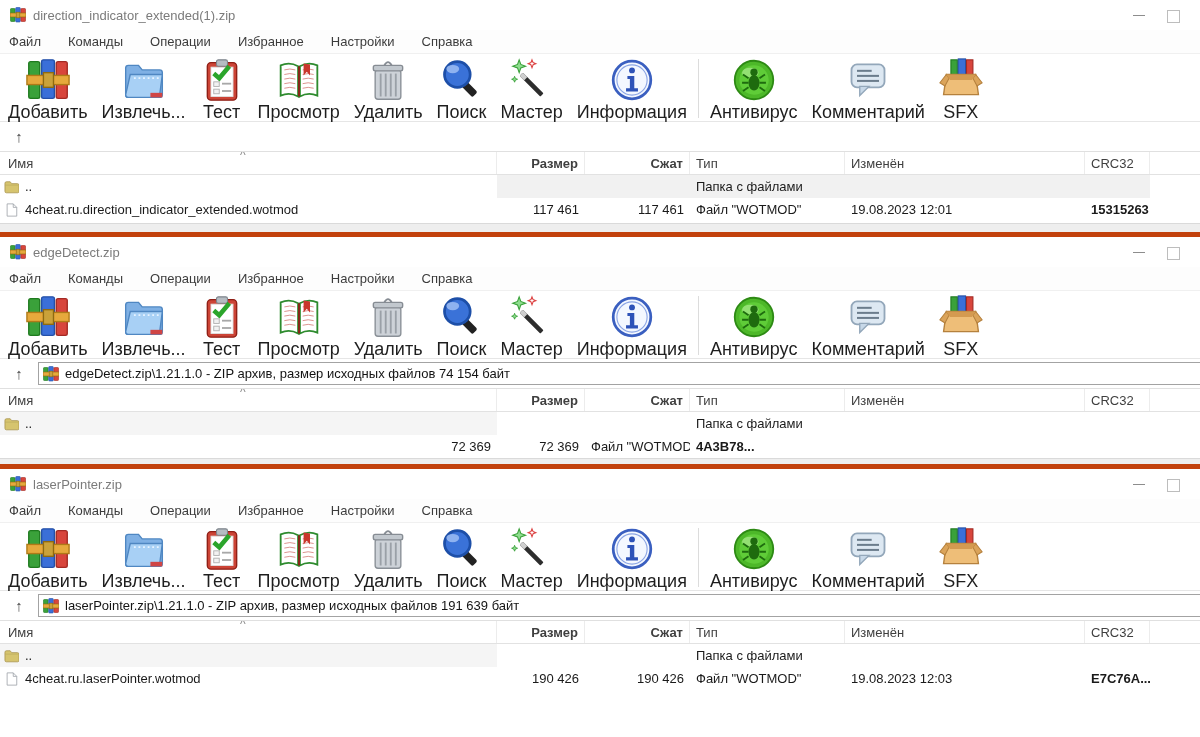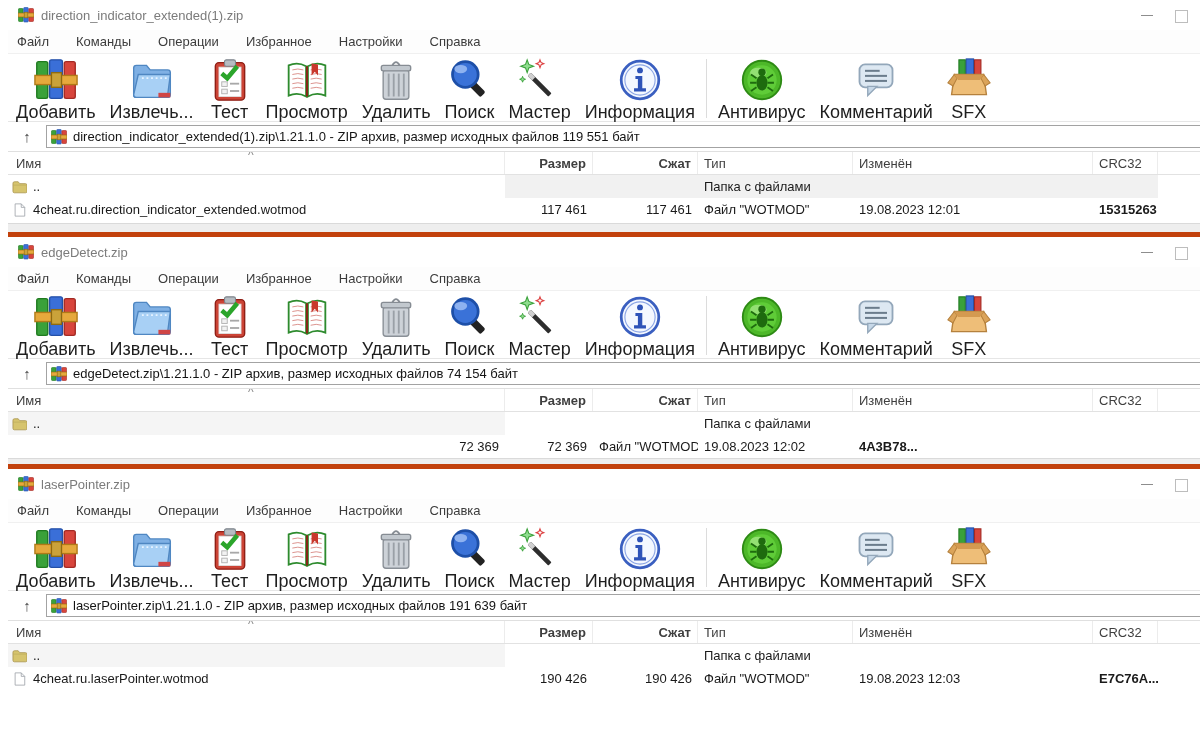--- a/index.html
+++ b/index.html
@@ -1,18 +1,18 @@
 <!DOCTYPE html>
 <html><head>
 <meta charset="utf-8">
 <style>
   * { box-sizing: border-box; margin: 0; padding: 0; }
   html,body { width:1200px; height:737px; overflow:hidden; background:#fff;
     font-family:"Liberation Sans", sans-serif; }
-  #app { width:1200px; height:737px;padding-left:8px; }
+  #app { width:1200px; height:737px; }
 
   .win { height:232px; display:flex; flex-direction:column; background:#fff; overflow:hidden; }
   .win + .win { border-top:5px solid #c2410c; }
   .win:last-child { height:273px; }
 
   
   .titlebar { height:30px; flex:0 0 30px; display:flex; align-items:center;
     padding-left:10px; background:#fff; position:relative; }
   .app-icon svg { width:16px; height:16px; display:block; }
   .title { color:#7b7b7b; font-size:13px; margin-left:7px; white-space:nowrap; }
@@ -238,32 +238,20 @@
               <path d="M40 18 l7 9 l-5.5 3.5 L37 22 z" fill="#dba45a" stroke="#b5813d" stroke-width="1.2"></path>
               <path d="M8 18 l4 6 h24 l4 -6 z" fill="#d49a50"></path>
             </svg>
       </span>
       <span class="tlabel">SFX</span>
     </div>
   </div>
 
   <div class="addressbar">
     <span class="upbtn">↑</span>
-    <div class="addrfield">
-      <span class="addricon">
-        <svg viewBox="0 0 16 16">
-              <rect x="0.5" y="1.5" width="4.6" height="13" rx="0.8" fill="#3aa13a" stroke="#1f7a1f" stroke-width="0.6"></rect>
-              <rect x="5.7" y="0.5" width="4.6" height="14.5" rx="0.8" fill="#3a6fd8" stroke="#2450a8" stroke-width="0.6"></rect>
-              <rect x="10.9" y="1.5" width="4.6" height="13" rx="0.8" fill="#d8453c" stroke="#a32a24" stroke-width="0.6"></rect>
-              <rect x="0" y="6" width="16" height="4" fill="#e6a93c" stroke="#8f6a10" stroke-width="0.6"></rect>
-              <rect x="6.2" y="5.2" width="3.6" height="5.6" fill="#caa23a" stroke="#8f6a10" stroke-width="0.6"></rect>
-            </svg>
-      </span>
-      <span class="addrtext">direction_indicator_extended(1).zip\1.21.1.0 - ZIP архив, размер исходных файлов 119 551 байт</span>
-    </div>
   </div>
 
   <div class="lheader">
     <span class="hc hc-name">
       <i class="sort">^</i>
       <span>Имя</span>
     </span>
     <span class="hc hc-size">Размер</span>
     <span class="hc hc-packed">Сжат</span>
     <span class="hc">Тип</span>
@@ -523,21 +511,20 @@
       <span class="cell cell-packed"></span>
       <span class="cell">Папка с файлами</span>
       <span class="cell"></span>
       <span class="cell cell-crc"></span>
       <span class="cell"></span>
     </div>
     <div class="row">
       <span class="cell cell-size">72 369</span>
       <span class="cell cell-packed">72 369</span>
       <span class="cell">Файл "WOTMOD"</span>
-      <span class="cell">19.08.2023 12:02</span>
       <span class="cell cell-crc">4A3B78...</span>
       <span class="cell"></span>
     </div>
   </div>
 
   <div class="footer"></div>
 </section>
 
 <section class="win">
 

